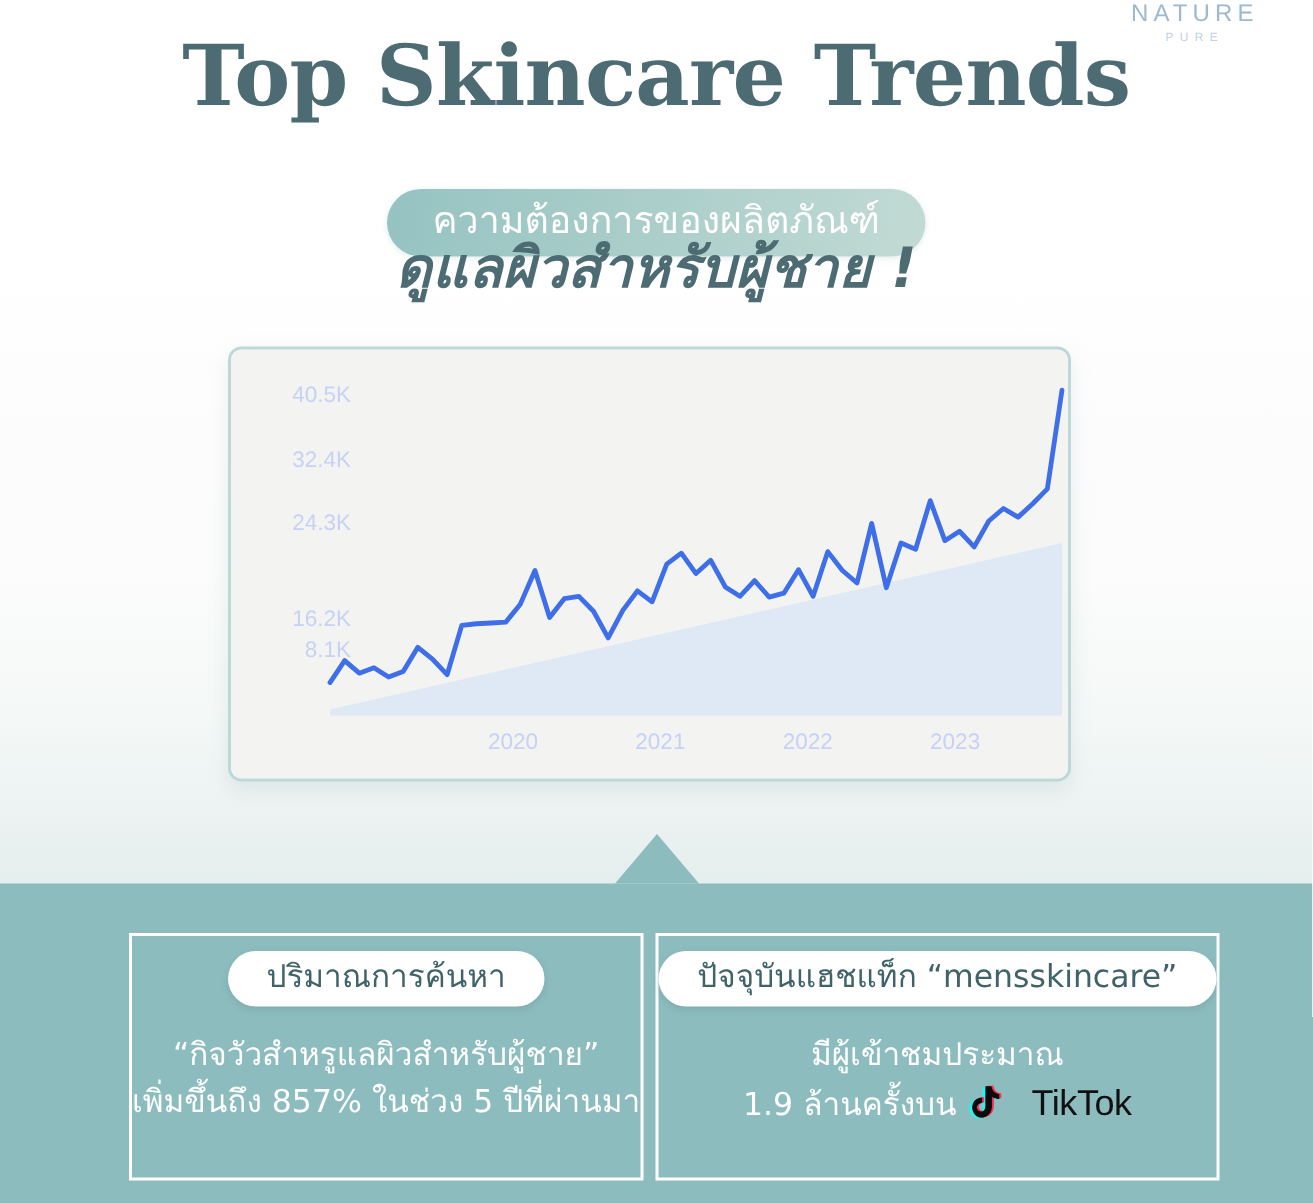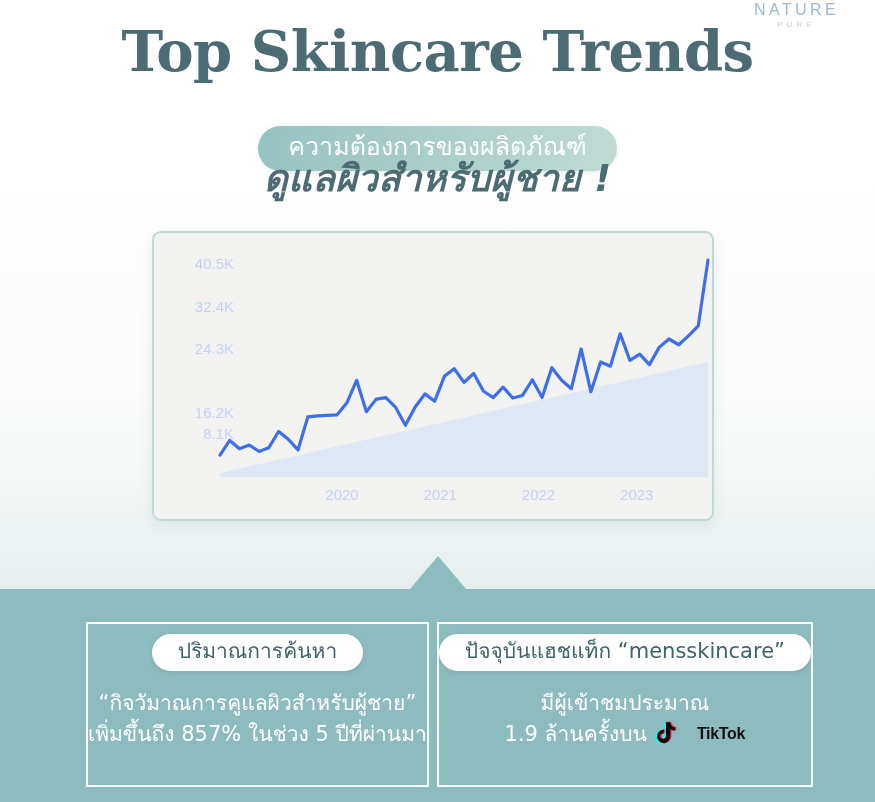--- a/index.html
+++ b/index.html
@@ -202,22 +202,22 @@
   .card-line { display: block; white-space: nowrap; }
 
   .tiktok-line {
     display: flex;
     align-items: center;
     gap: 7px;
   }
   .tiktok-logo { display: flex; align-items: center; gap: 4px; }
   .tiktok-mark { display: block; }
   .tiktok-word {
-    font-size: 16px;
-    font-weight: bold;
+    font-size: 24px;
+    font-weight: normal;
     color: #111111;
     letter-spacing: -0.3px;
     font-family: "Liberation Sans", sans-serif;
     margin-left: 15px;
   }
 </style>
 </head>
 <body>
 
 <div class="poster">
@@ -260,21 +260,21 @@
 
   <div class="arrow-notch"></div>
 
   <div class="lower"></div>
 
   <div class="cards">
 
     <div class="card">
       <span class="card-pill">ปริมาณการค้นหา</span>
       <div class="card-body">
-        <span class="card-line">“กิจวัมาณการคูแลผิวสำหรับผู้ชาย”</span>
+        <span class="card-line">“กิจวัวสำหรูแลผิวสำหรับผู้ชาย”</span>
         <span class="card-line">เพิ่มขึ้นถึง 857% ในช่วง 5 ปีที่ผ่านมา</span>
       </div>
     </div>
 
     <div class="card">
       <span class="card-pill">ปัจจุบันแฮชแท็ก “mensskincare”</span>
       <div class="card-body">
         <span class="card-line">มีผู้เข้าชมประมาณ</span>
         <span class="card-line tiktok-line">
           <span>1.9 ล้านครั้งบน</span>

